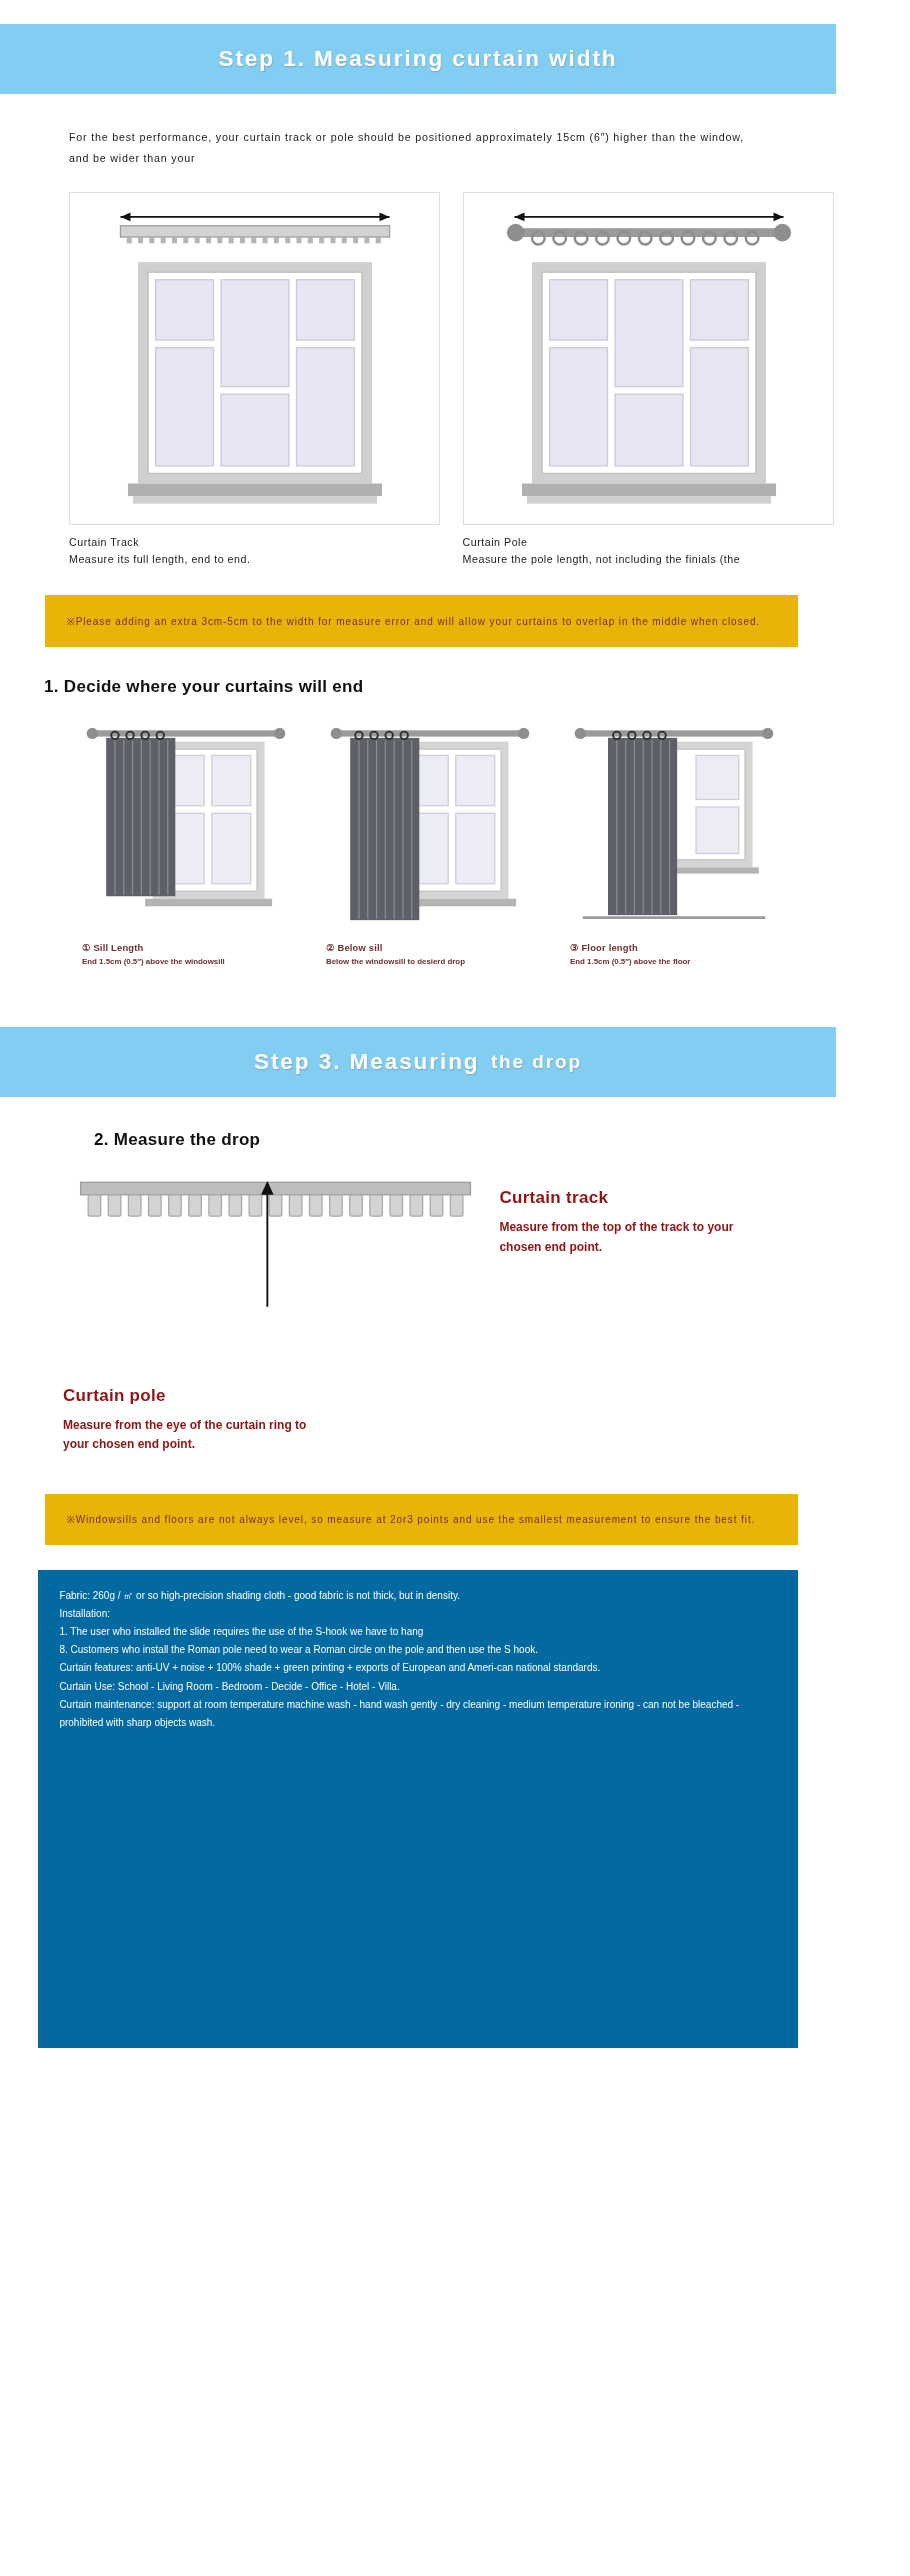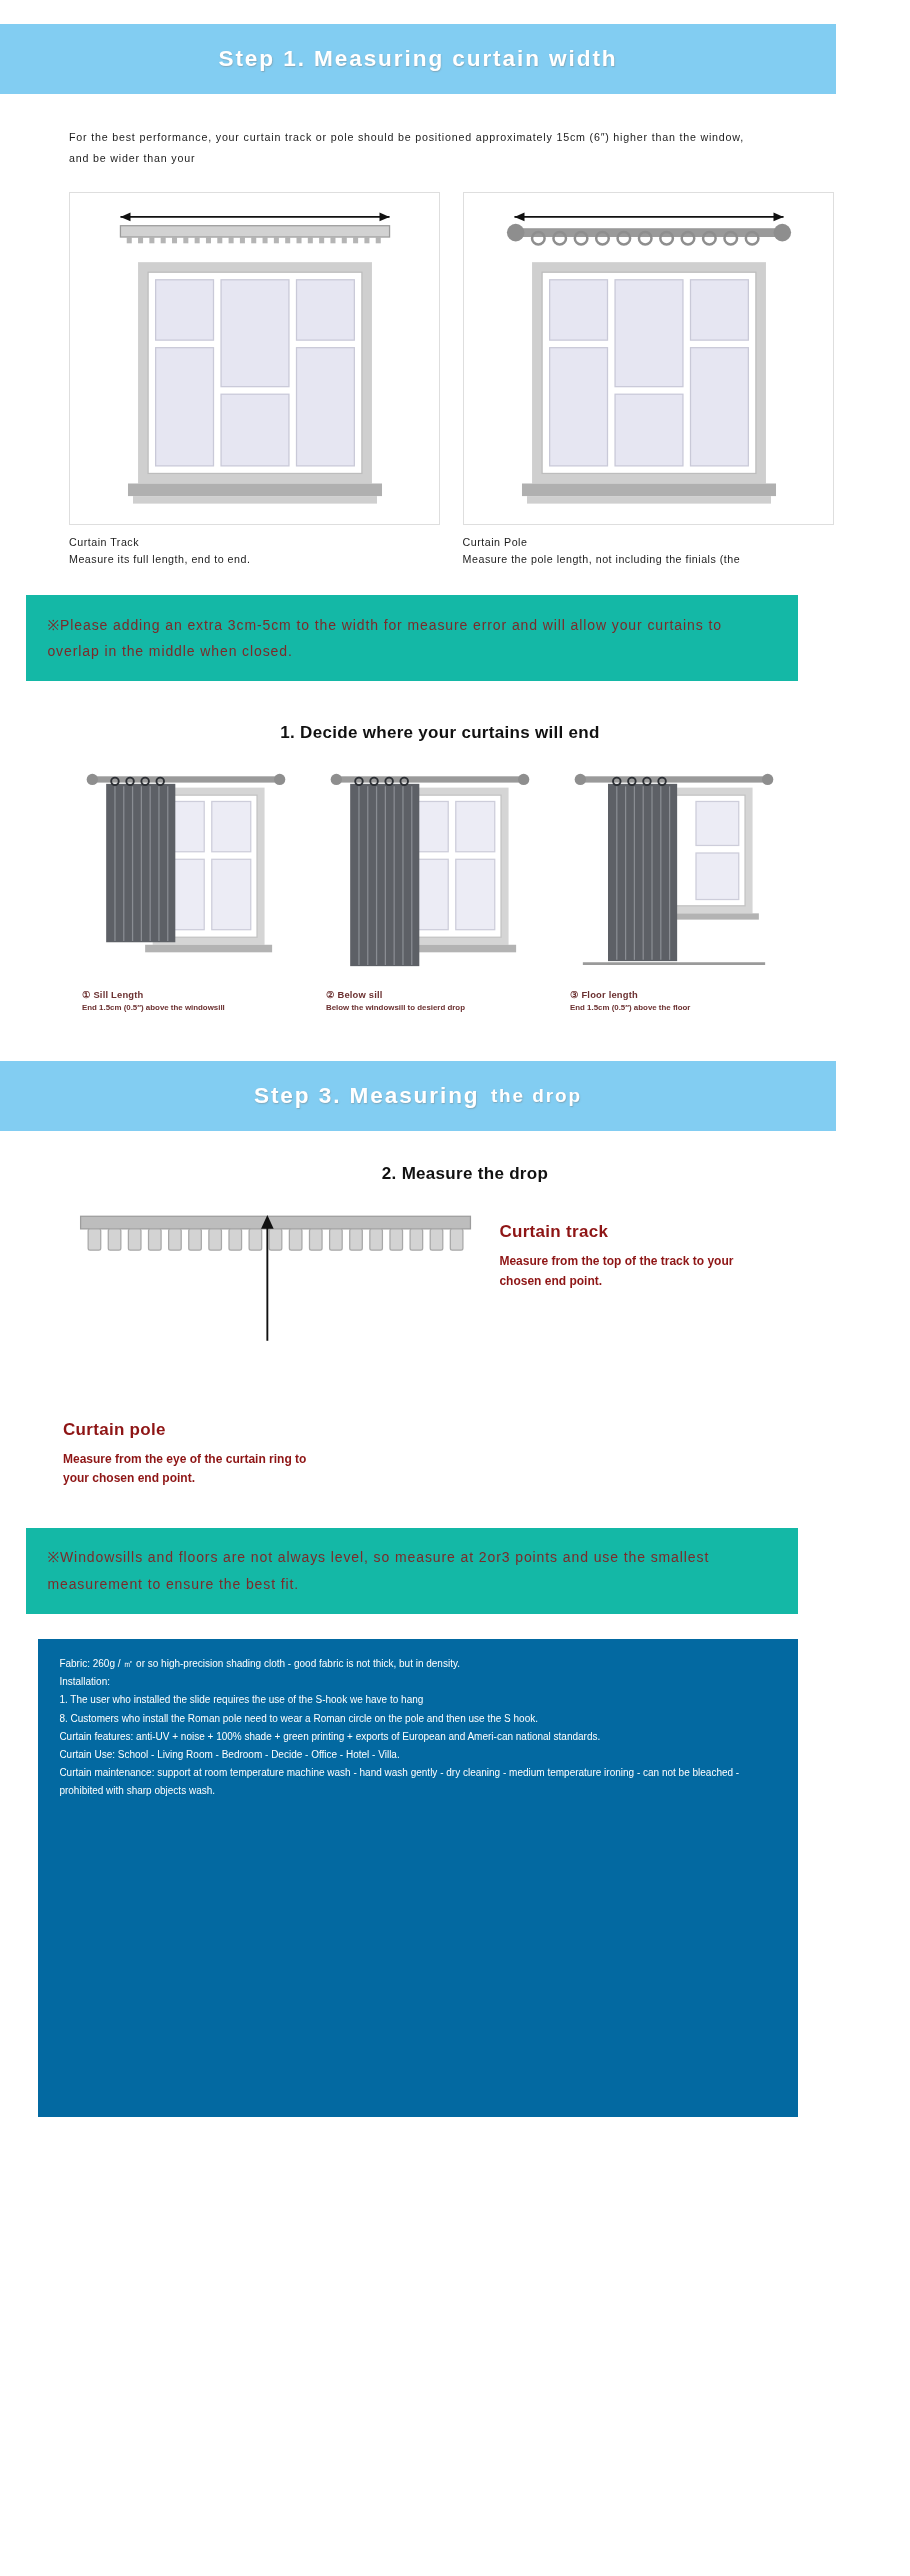--- a/index.html
+++ b/index.html
@@ -70,37 +70,36 @@
     margin-top: 8.8px;
     font-size: 10.7px;
     line-height: 1.55;
     letter-spacing: 0.5px;
     color: #1c1c1c;
   }
   .caption .title { display: block; }
 
   
   .note {
-    margin: 28px 38px 0 26px;
-    background: #14b8a6;
+    margin: 28px 38px 0 45px;
+    background: #eab308;
     padding: 16.4px 21.4px;
-    font-size: 14px;
+    font-size: 10px;
     line-height: 1.9;
     letter-spacing: 0.9px;
     color: #7c2a2a;
   }
 
   
   .sub-head {
-    margin: 42px 0 0 44px;
+    margin: 30px 0 0 44px;
     font-size: 17px;
     font-weight: bold;
     color: #111;
     letter-spacing: 0.3px;
-    text-align: center;
   }
   .three-row {
     display: flex;
     justify-content: space-between;
     margin: 21.4px 82px 0 82px;
     gap: 36px;
     align-items: center;
   }
   .three-col { width: 208px; }
   .three-box { height: 220px; position: relative; }
@@ -381,21 +380,21 @@
                 <circle cx="146" cy="26" r="6"></circle>
             </g>
             <line x1="20" y1="316" x2="310" y2="316" stroke="#9a9a9a" stroke-width="4"></line>
           </svg>
         </div>
         <div class="three-cap-title">③ Floor length</div>
         <div class="three-cap-sub">End 1.5cm (0.5″) above the floor</div>
       </div>
     </div>
 
-    <div class="banner" style="margin-top:48px">
+    <div class="banner" style="margin-top:60px">
       <span class="banner-text">Step 3. Measuring</span>
       <span class="banner-text thin" style="margin-left:11.3px;font-size:19px">the drop</span>
     </div>
 
     <div class="sub-head" style="margin-left:94px;margin-top:33px">2. Measure the drop</div>
 
     <div class="measure-block">
       <div class="measure-visual">
         <svg width="415" height="145" viewBox="0 0 660 230">
           <rect x="28" y="24" width="620" height="20" fill="#bdbdbd" stroke="#9d9d9d" stroke-width="2"></rect>

